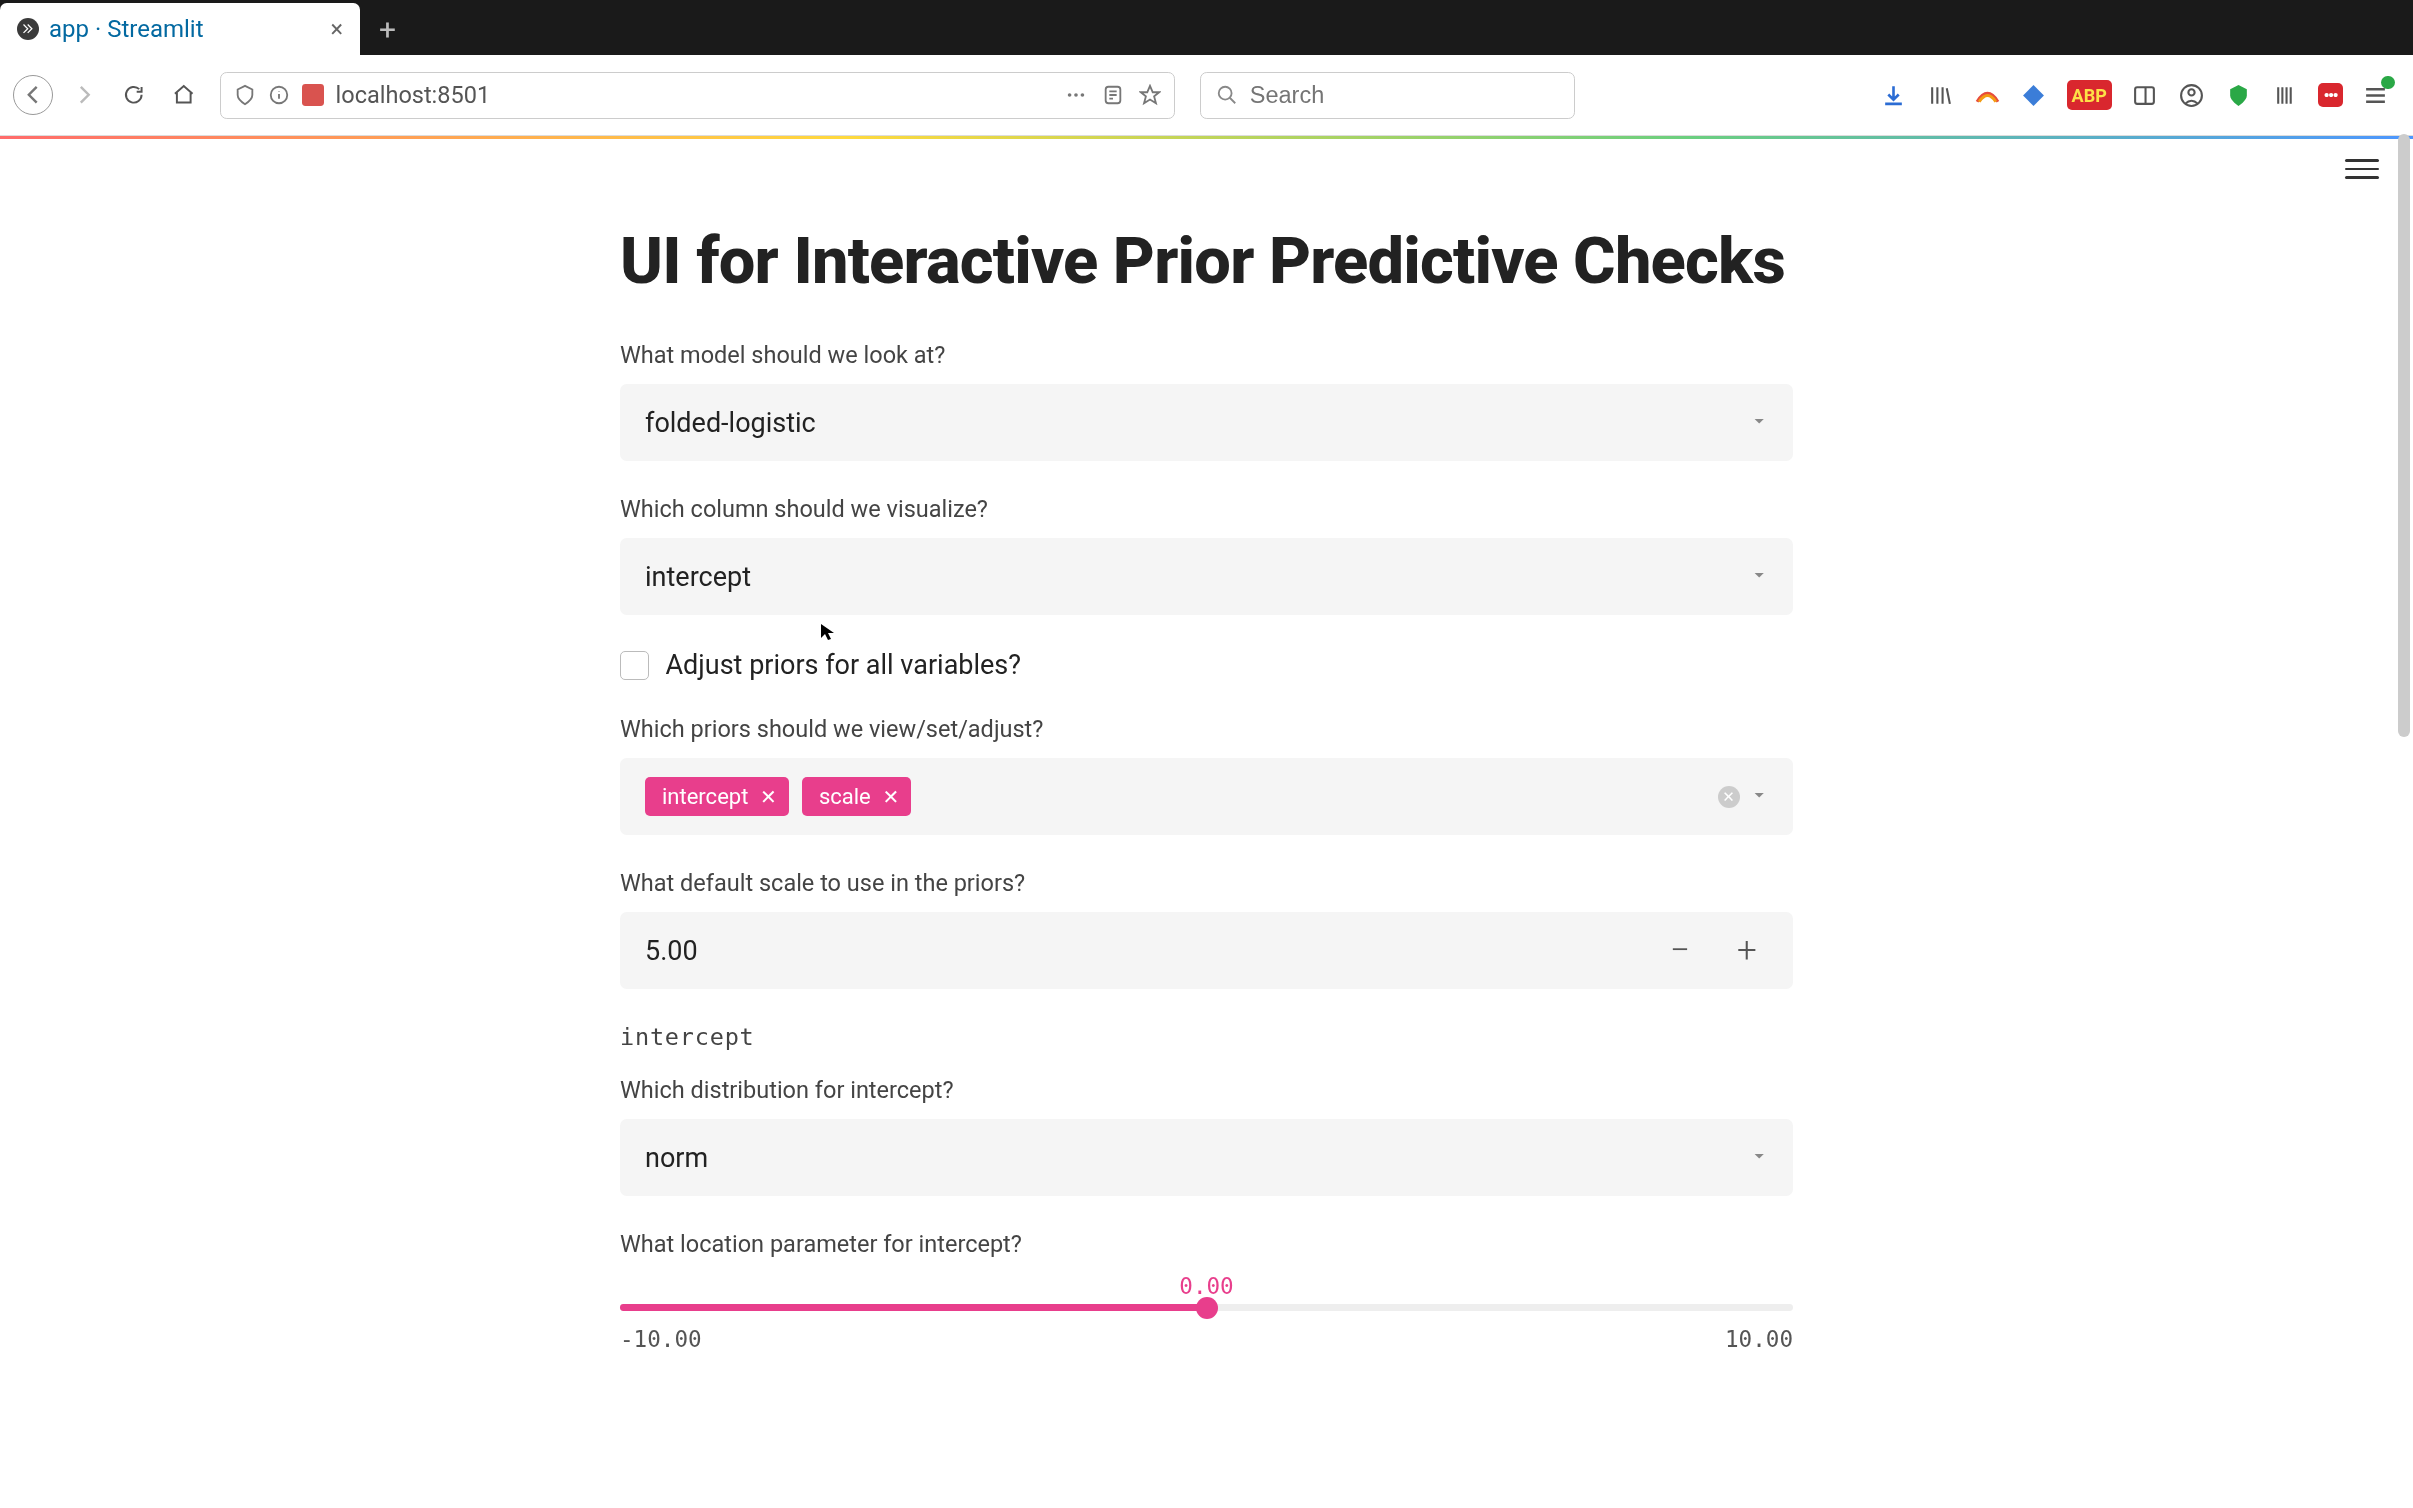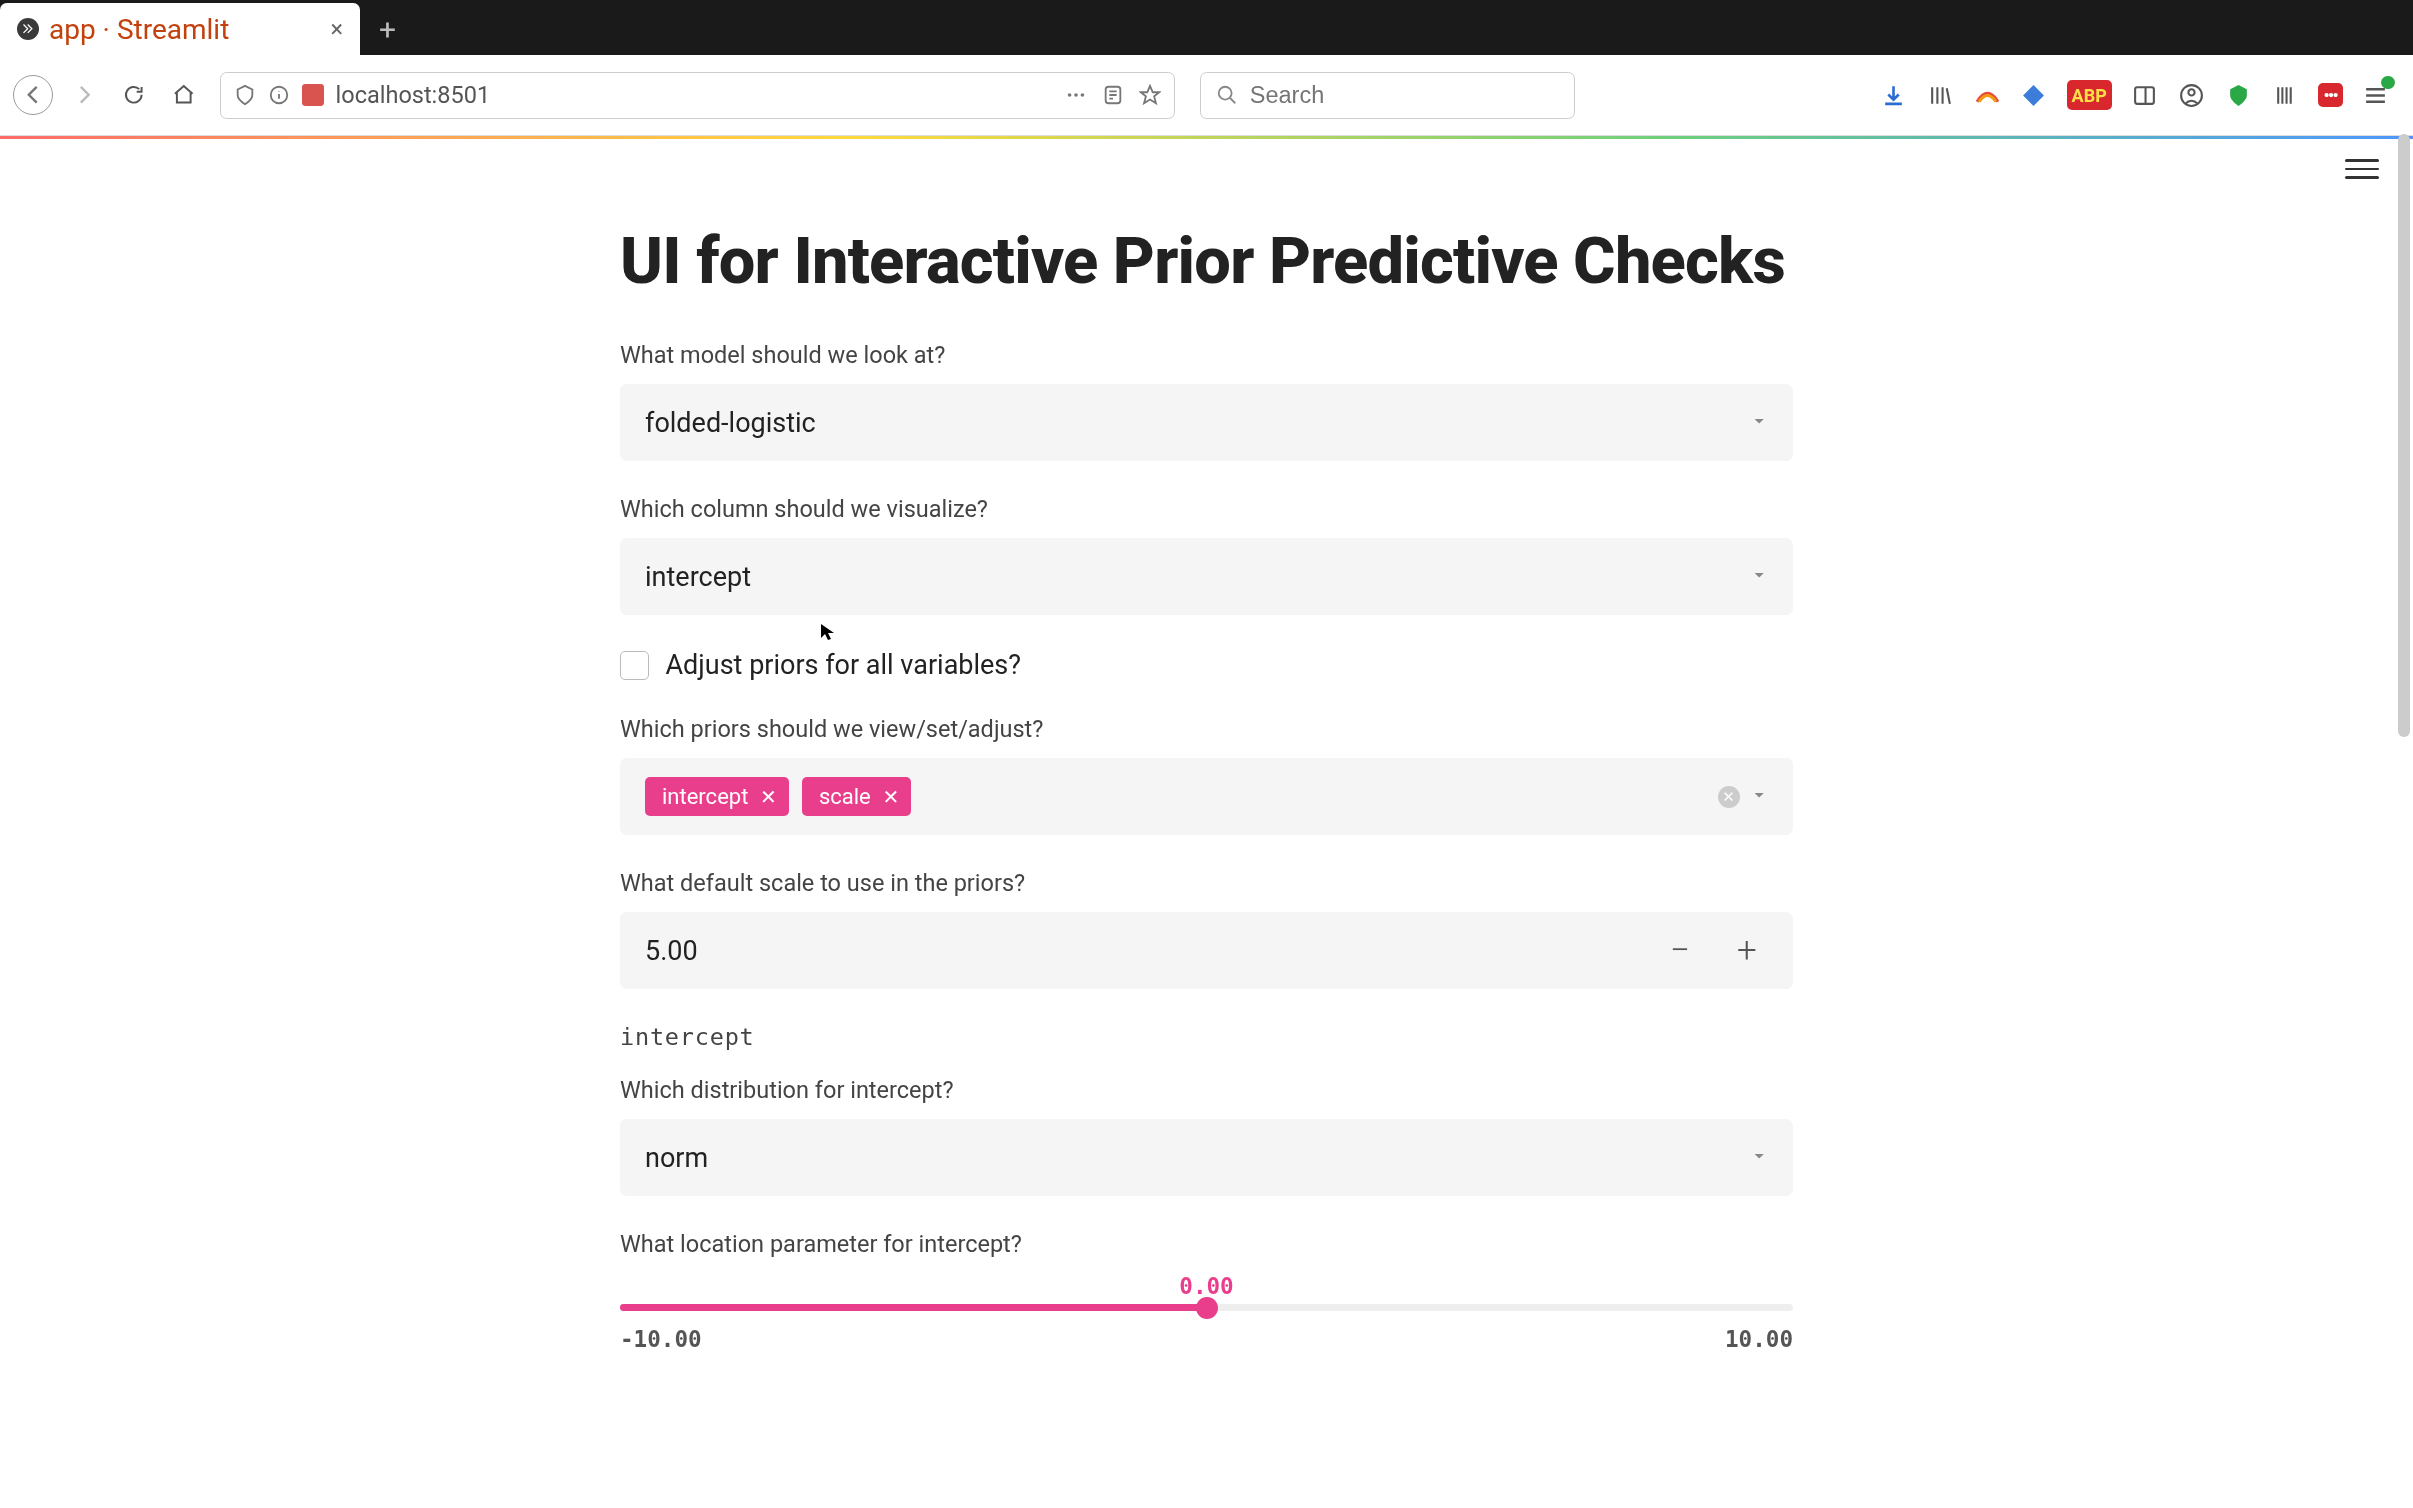--- a/index.html
+++ b/index.html
@@ -30,21 +30,21 @@
     border-top-right-radius: 6.7px;
     gap: 10px;
   }
   .tab-favicon {
     width: 22px; height: 22px;
     background: #3a3a3a;
     border-radius: 50%;
     display: flex; align-items: center; justify-content: center;
   }
   .tab-favicon svg { width: 13.4px; height: 13.4px; }
-  .tab-title { font-size: 28px; color: #c2410c; flex: 1;}
+  .tab-title { font-size: 24px; color: #0369a1; flex: 1;}
   .tab-close { font-size: 23.5px; color: #666; cursor: pointer; }
   .new-tab {
     width: 55px; height: 52px;
     display: flex; align-items: center; justify-content: center;
     color: #bbb; font-size: 30px;
   }
   .toolbar {
     background: #fff;
     height: 81px;
     display: flex;
@@ -230,21 +230,21 @@
   .num-controls{display:flex;gap:25px;}
 
   .mono-label {
     font-family: "SFMono-Regular", Consolas, monospace;
     font-size: 23.5px;
     color: #444;
     margin-bottom: 25px;
     letter-spacing: 0.8px;
   }
 
-  .slider-wrap { margin-top: 0; font-weight: bold; }
+  .slider-wrap { margin-top: 0; }
   .slider-value-label {
     text-align: center;
     font-family: monospace;
     font-size: 22.6px;
     color: #e83e8c;
     margin-bottom: 5px;
   }
   .slider-track {
     position: relative;
     height: 6.7px;

